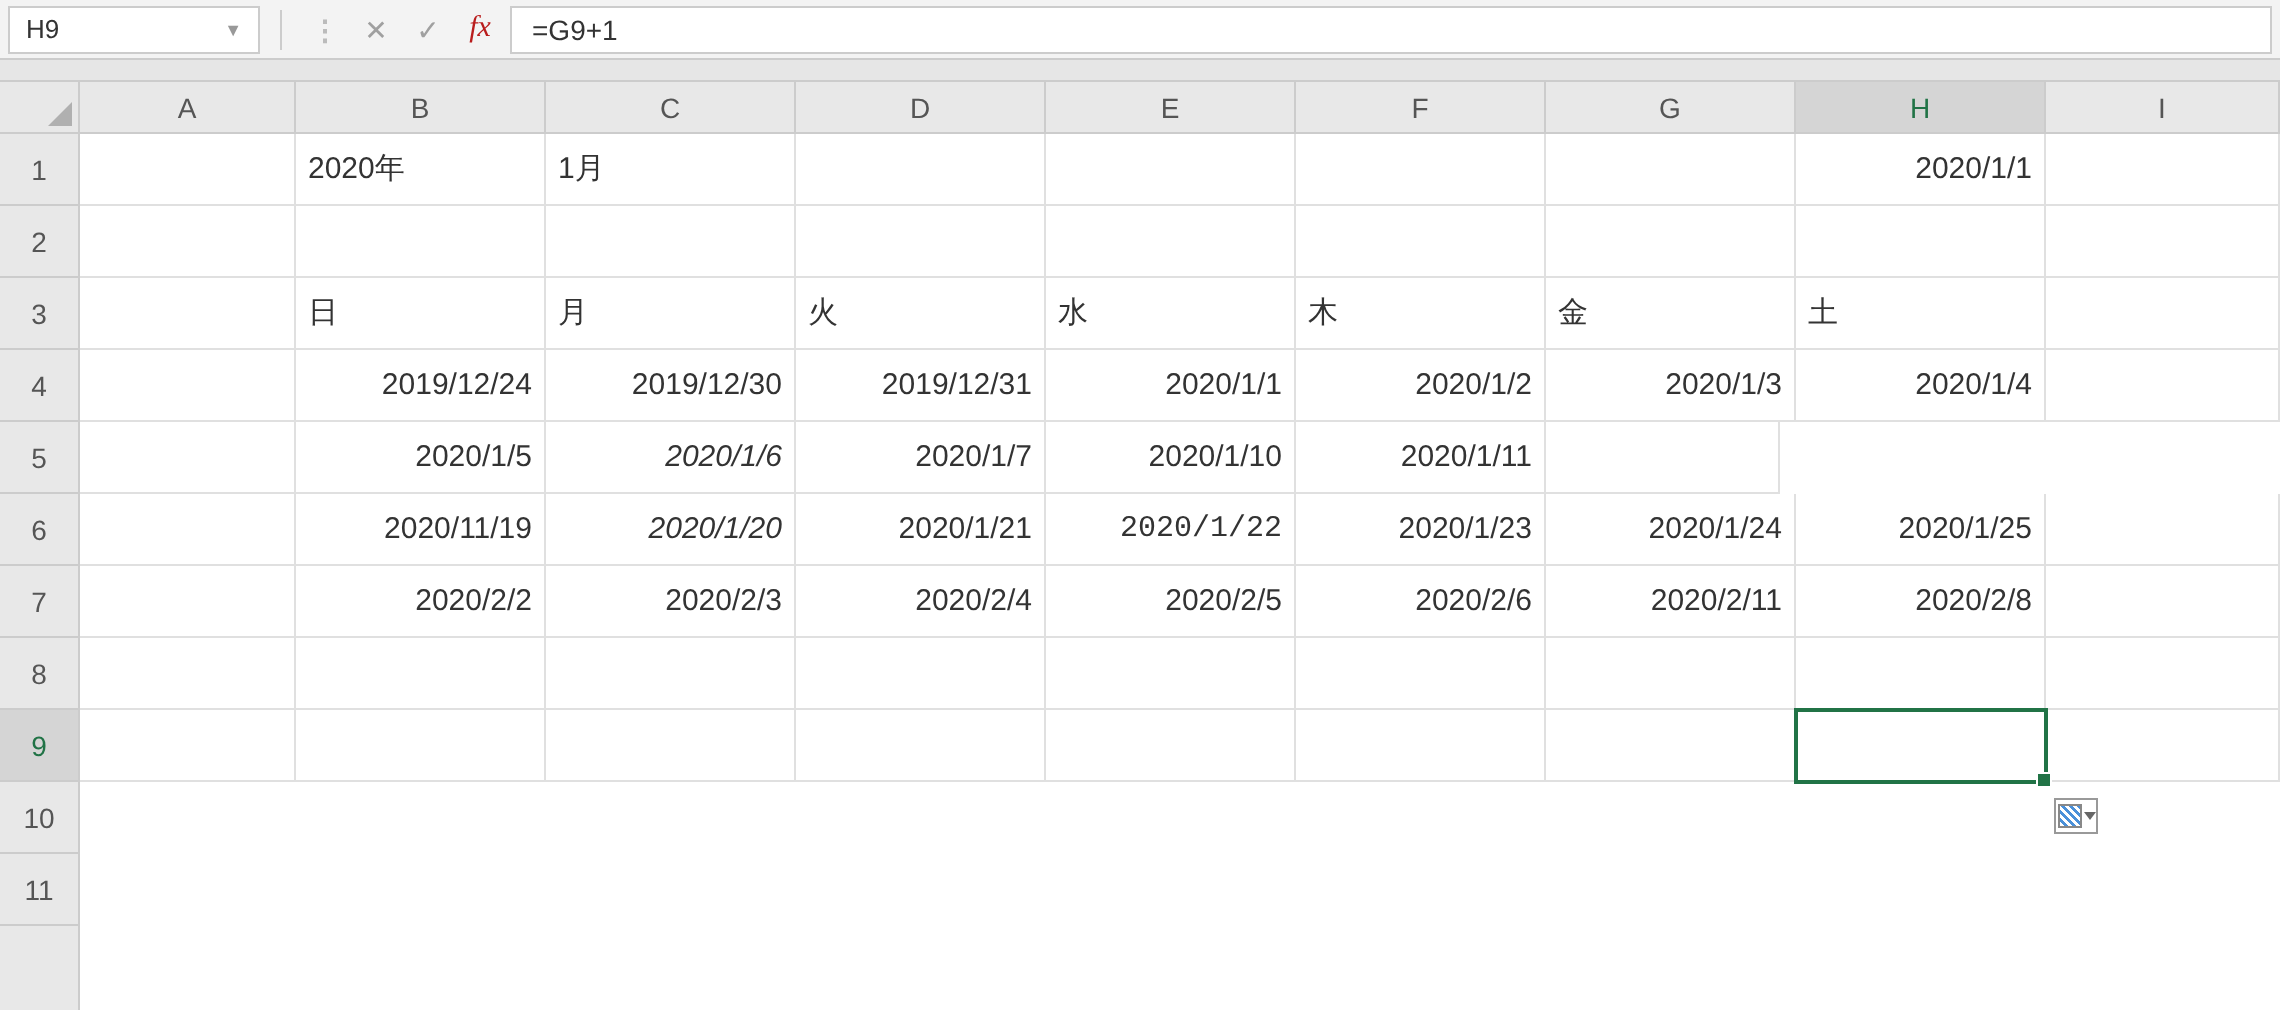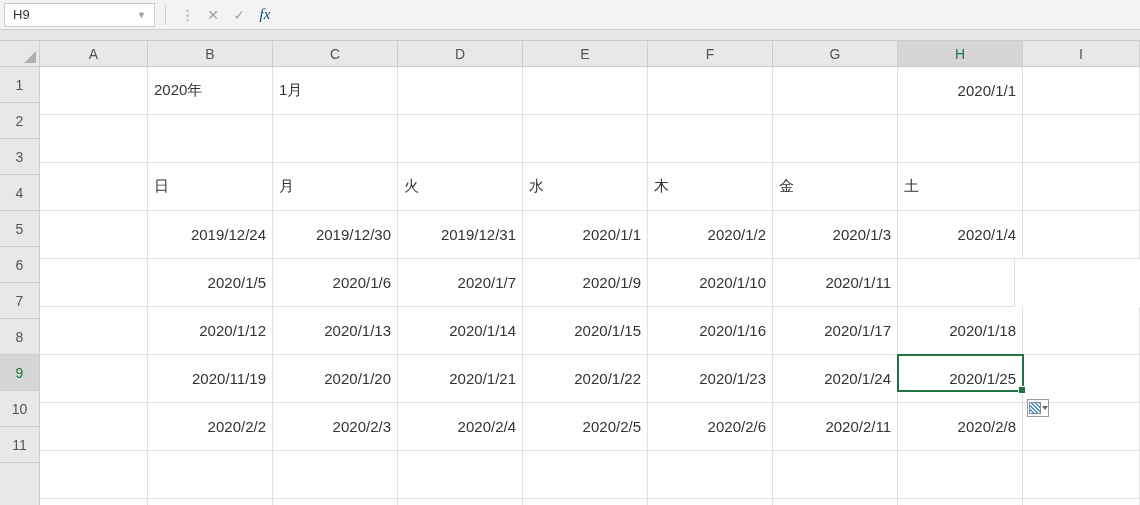--- a/index.html
+++ b/index.html
@@ -15,21 +15,21 @@
     .formula-bar {
       display: flex;
       align-items: center;
       background: #f3f3f3;
       border-bottom: 1px solid #ccc;
       height: 30px;
       padding: 2px 4px;
       gap: 4px;
     }
     .name-box {
-      width: 151px;
+      width: 126px;
       height: 24px;
       background: #fff;
       border: 1px solid #ccc;
       display: flex;
       align-items: center;
       padding: 0 8px;
       font-size: 13px;
       justify-content: space-between;
     }
     .name-box-text { font-weight: normal; }
@@ -37,21 +37,21 @@
     .fb-divider { width: 1px; height: 20px; background: #ccc; margin: 0 6px; }
     .fb-icon {
       width: 22px;
       height: 22px;
       display: flex;
       align-items: center;
       justify-content: center;
       color: #a0a0a0;
       font-size: 14px;
     }
-    .fb-icon.fx { font-style: italic; color: #0c4a6e; font-family: "Times New Roman", serif; font-size: 15px; }
+    .fb-icon.fx { font-style: italic; color: #b91c1c; font-family: "Times New Roman", serif; font-size: 15px; }
     .fb-ellipsis { color: #bbb; font-weight: bold; letter-spacing: -1px; }
     .formula-input {
       flex: 1;
       height: 24px;
       background: #fff;
       border: 1px solid #ccc;
       display: flex;
       align-items: center;
       padding: 0 10px;
       font-size: 14px;
@@ -112,21 +112,21 @@
       align-items: center;
       justify-content: center;
       font-size: 14px;
       color: #555;
     }
     .row-header.active { background: #d5d5d5; color: #217346; }
     .cells {
       position: absolute;
       left: 40px; top: 26px; right: 0; bottom: 0;
     }
-    .row { display: flex; height: 48px; }
+    .row { display: flex; height: 36px; }
     .cell {
       border-right: 1px solid #e0e0e0;
       border-bottom: 1px solid #e0e0e0;
       display: flex;
       align-items: center;
       padding: 0 6px;
       font-size: 15px;
       color: #333;
       overflow: visible;
       white-space: nowrap;
@@ -180,20 +180,23 @@
 <div class="formula-bar">
   <div class="name-box">
     <span class="name-box-text">H9</span>
     <span class="name-box-arrow">▼</span>
   </div>
   <div class="fb-divider"></div>
   <span class="fb-ellipsis fb-icon">⋮</span>
   <span class="fb-icon">✕</span>
   <span class="fb-icon">✓</span>
   <span class="fb-icon fx">fx</span>
+  <div class="formula-input">
+    <span>=G9+1</span>
+  </div>
 </div>
 
 <div class="grid-wrap">
   <div class="corner"></div>
   <div class="col-headers" id="col-headers">
       <div class="col-header" style="width: 108px;">A</div>
       <div class="col-header" style="width: 125px;">B</div>
       <div class="col-header" style="width: 125px;">C</div>
       <div class="col-header" style="width: 125px;">D</div>
       <div class="col-header" style="width: 125px;">E</div>
@@ -256,44 +259,32 @@
         <div class="cell right" style="width: 125px;">2019/12/31</div>
         <div class="cell right" style="width: 125px;">2020/1/1</div>
         <div class="cell right" style="width: 125px;">2020/1/2</div>
         <div class="cell right" style="width: 125px;">2020/1/3</div>
         <div class="cell right" style="width: 125px;">2020/1/4</div>
         <div class="cell left" style="width: 117px;"></div>
       </div>
       <div class="row">
         <div class="cell left" style="width: 108px;"></div>
         <div class="cell right" style="width: 125px;">2020/1/5</div>
-        <div class="cell right" style="width: 125px;">2020/1/6</div>
+        <div class="cell right" style="width: 125px; font-style: italic;">2020/1/6</div>
         <div class="cell right" style="width: 125px;">2020/1/7</div>
-        <div class="cell right" style="width: 125px;">2020/1/9</div>
         <div class="cell right" style="width: 125px;">2020/1/10</div>
         <div class="cell right" style="width: 125px;">2020/1/11</div>
         <div class="cell left" style="width: 117px;"></div>
       </div>
       <div class="row">
         <div class="cell left" style="width: 108px;"></div>
-        <div class="cell right" style="width: 125px;">2020/1/12</div>
-        <div class="cell right" style="width: 125px;">2020/1/13</div>
-        <div class="cell right" style="width: 125px;">2020/1/14</div>
-        <div class="cell right" style="width: 125px;">2020/1/15</div>
-        <div class="cell right" style="width: 125px;">2020/1/16</div>
-        <div class="cell right" style="width: 125px;">2020/1/17</div>
-        <div class="cell right" style="width: 125px;">2020/1/18</div>
-        <div class="cell left" style="width: 117px;"></div>
-      </div>
-      <div class="row">
-        <div class="cell left" style="width: 108px;"></div>
         <div class="cell right" style="width: 125px;">2020/11/19</div>
-        <div class="cell right" style="width: 125px;">2020/1/20</div>
+        <div class="cell right" style="width: 125px; font-style: italic;">2020/1/20</div>
         <div class="cell right" style="width: 125px;">2020/1/21</div>
-        <div class="cell right" style="width: 125px;">2020/1/22</div>
+        <div class="cell right" style="width: 125px; font-family: Liberation Mono, monospace;">2020/1/22</div>
         <div class="cell right" style="width: 125px;">2020/1/23</div>
         <div class="cell right" style="width: 125px;">2020/1/24</div>
         <div class="cell right" style="width: 125px;">2020/1/25</div>
         <div class="cell left" style="width: 117px;"></div>
       </div>
       <div class="row">
         <div class="cell left" style="width: 108px;"></div>
         <div class="cell right" style="width: 125px;">2020/2/2</div>
         <div class="cell right" style="width: 125px;">2020/2/3</div>
         <div class="cell right" style="width: 125px;">2020/2/4</div>

